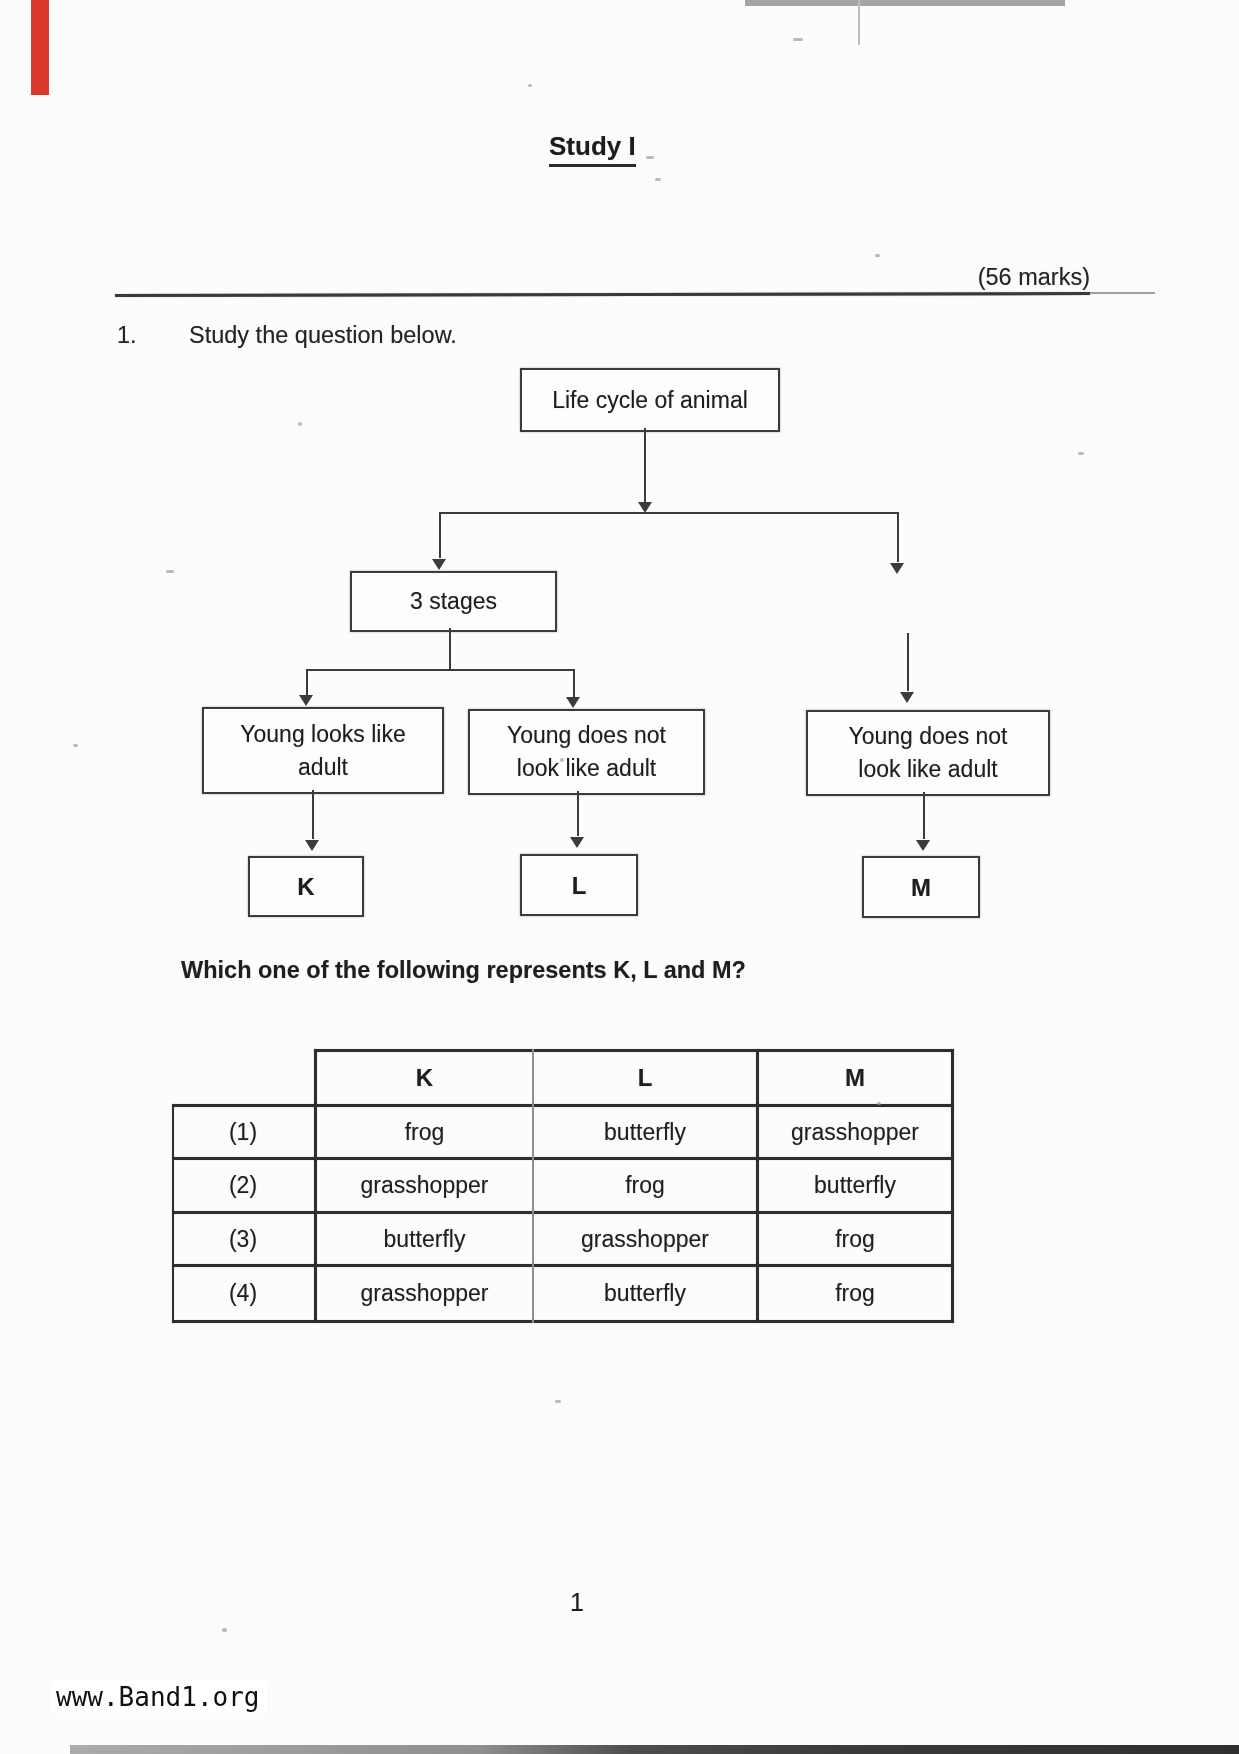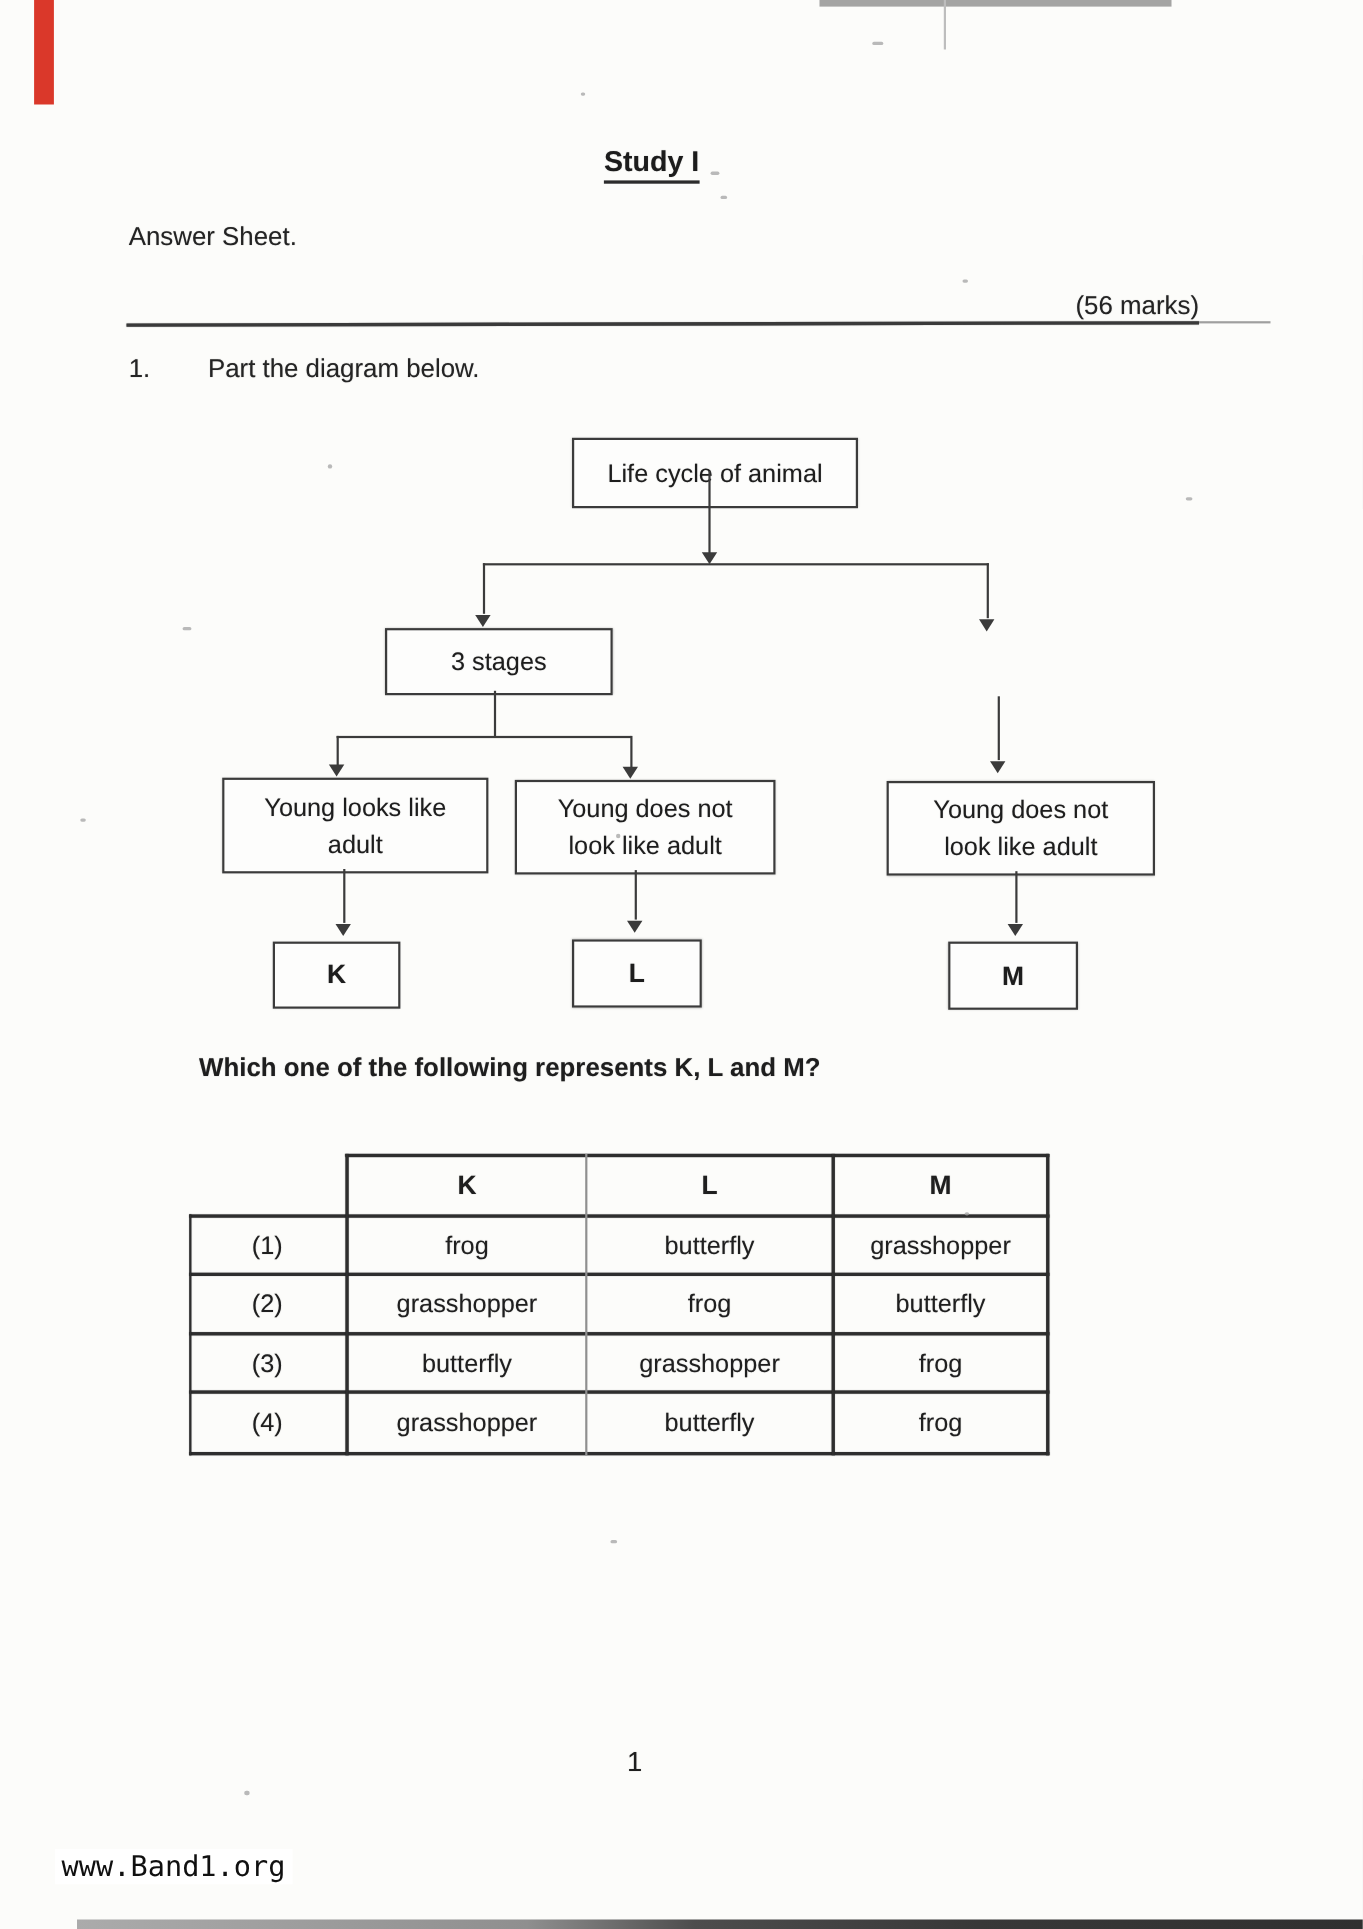--- a/index.html
+++ b/index.html
@@ -70,30 +70,29 @@
 
 <div class="page">
 
   <div class="red-bar"></div>
   <div class="top-smudge"></div>
   <div class="top-vline"></div>
 
   <div class="txt part-title">Study I</div>
 
   <div class="instructions">
-    <div>Answer Sheet.</div>
   </div>
   <div class="txt marks">(56 marks)</div>
   <div class="rule"></div>
   <div class="rule-tail"></div>
 
   <div class="txt qnum">1.</div>
-  <div class="txt qprompt">Part the diagram below.</div>
-
-  <div class="fbox" style="left:520px;top:368px;width:256px;height:60px;margin-top:30px;">
+  <div class="txt qprompt">Study the question below.</div>
+
+  <div class="fbox" style="left:520px;top:368px;width:256px;height:60px;">
     <span>Life cycle of animal</span>
   </div>
 
   <div class="vline" style="left:644px;top:428px;height:77px;"></div>
   <div class="ahead" style="left:638px;top:502px;"></div>
   <div class="hline" style="left:439px;top:512px;width:460px;"></div>
 
   <div class="vline" style="left:439px;top:512px;height:46px;"></div>
   <div class="ahead" style="left:432px;top:559px;"></div>
   <div class="vline" style="left:897px;top:512px;height:50px;"></div>

